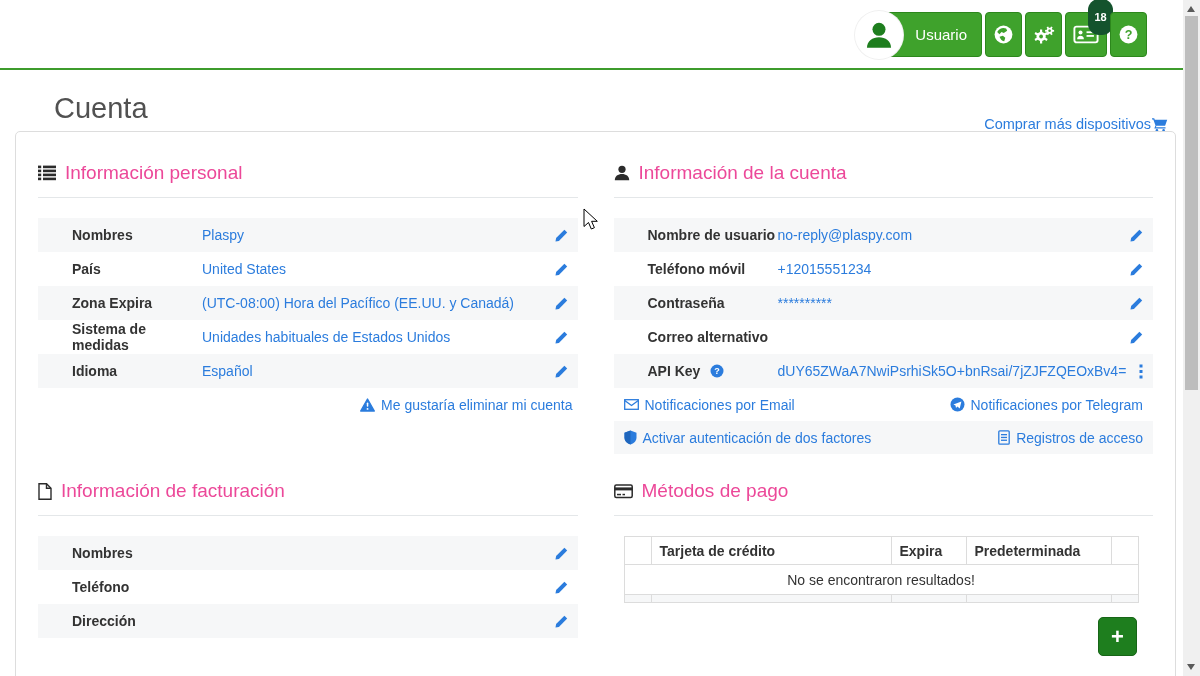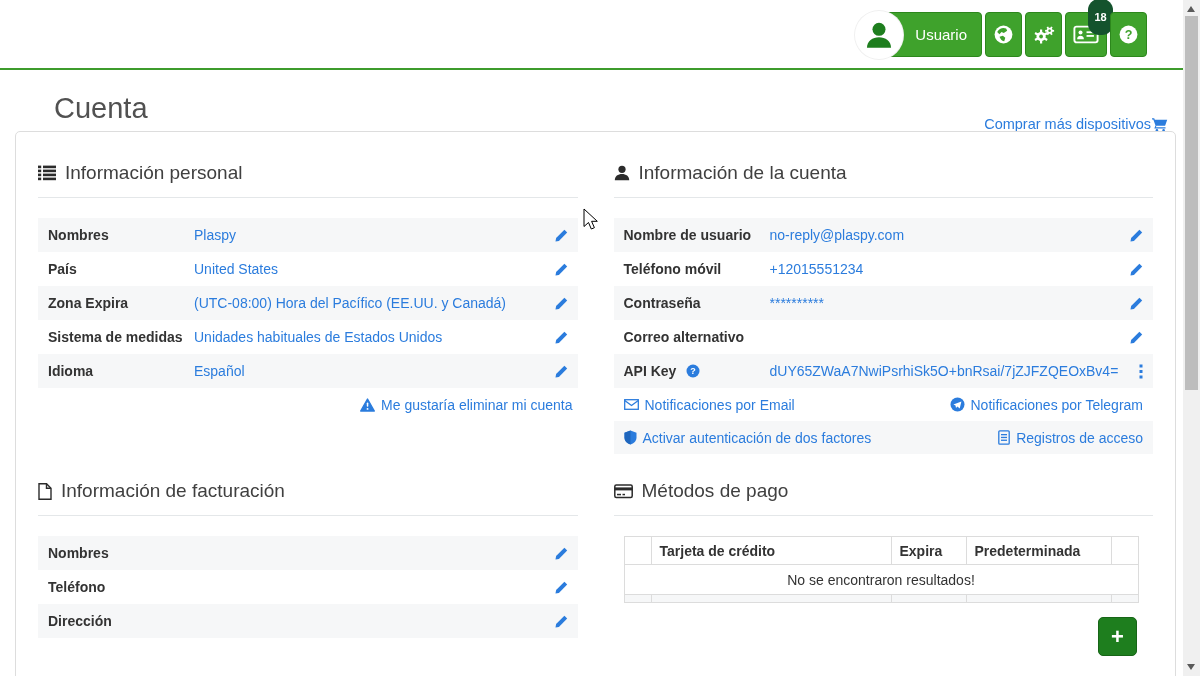--- a/index.html
+++ b/index.html
@@ -23,25 +23,25 @@
 
   
   .page-title{position:absolute;left:54px;top:92px;font-size:29px;font-weight:400;color:#515151;margin:0;}
   .buy-link{position:absolute;right:32px;top:116px;font-size:14.5px;color:#2b7cdd;text-decoration:none;
     display:flex;align-items:center;cursor:pointer;}
 
   
   .card{position:absolute;left:15px;top:131px;width:1161px;height:620px;background:#fff;
     border:1px solid #ddd;border-radius:5px;box-sizing:border-box;}
   .card-grid{display:grid;grid-template-columns:1fr 1fr;column-gap:36px;row-gap:26px;padding:30px 22px 0;}
-  .sec-head{display:flex;align-items:center;gap:9px;font-size:19px;color:#404040;margin:0;font-weight:400;}
+  .sec-head{display:flex;align-items:center;gap:9px;font-size:19px;color:#ec4899;margin:0;font-weight:400;}
   .divider{border-bottom:1px solid #e4e7e9;margin:13px 0 20px;}
   .row{display:flex;align-items:center;height:34px;padding:0 10px;font-size:14px;box-sizing:border-box;}
   .rows .row:nth-child(odd){background:#f6f7f8;}
-  .lbl{width:146px;font-weight:bold;color:#333;flex-shrink:0;}
+  .lbl{width:130px;font-weight:bold;color:#333;flex-shrink:0;margin-left:24px;}
   .val{color:#2b7cdd;flex:1;white-space:nowrap;overflow:hidden;}
   .pencil{margin-left:auto;cursor:pointer;display:flex;}
   .link{color:#2b7cdd;text-decoration:none;cursor:pointer;display:inline-flex;align-items:center;gap:6px;font-size:14px;}
   .link-row{height:33px;justify-content:space-between;}
   .delete-row{text-align:right;margin-top:9px;padding-right:5px;}
   .lbl-ico{display:inline-flex;margin-left:6px;vertical-align:-2px;}
 
   
   .pay-table{border-collapse:collapse;width:514px;margin:8px 0 0 10px;font-size:14px;table-layout:fixed;}
   .pay-table th,.pay-table td{border:1px solid #dcdcdc;padding:0 8px;box-sizing:border-box;}

